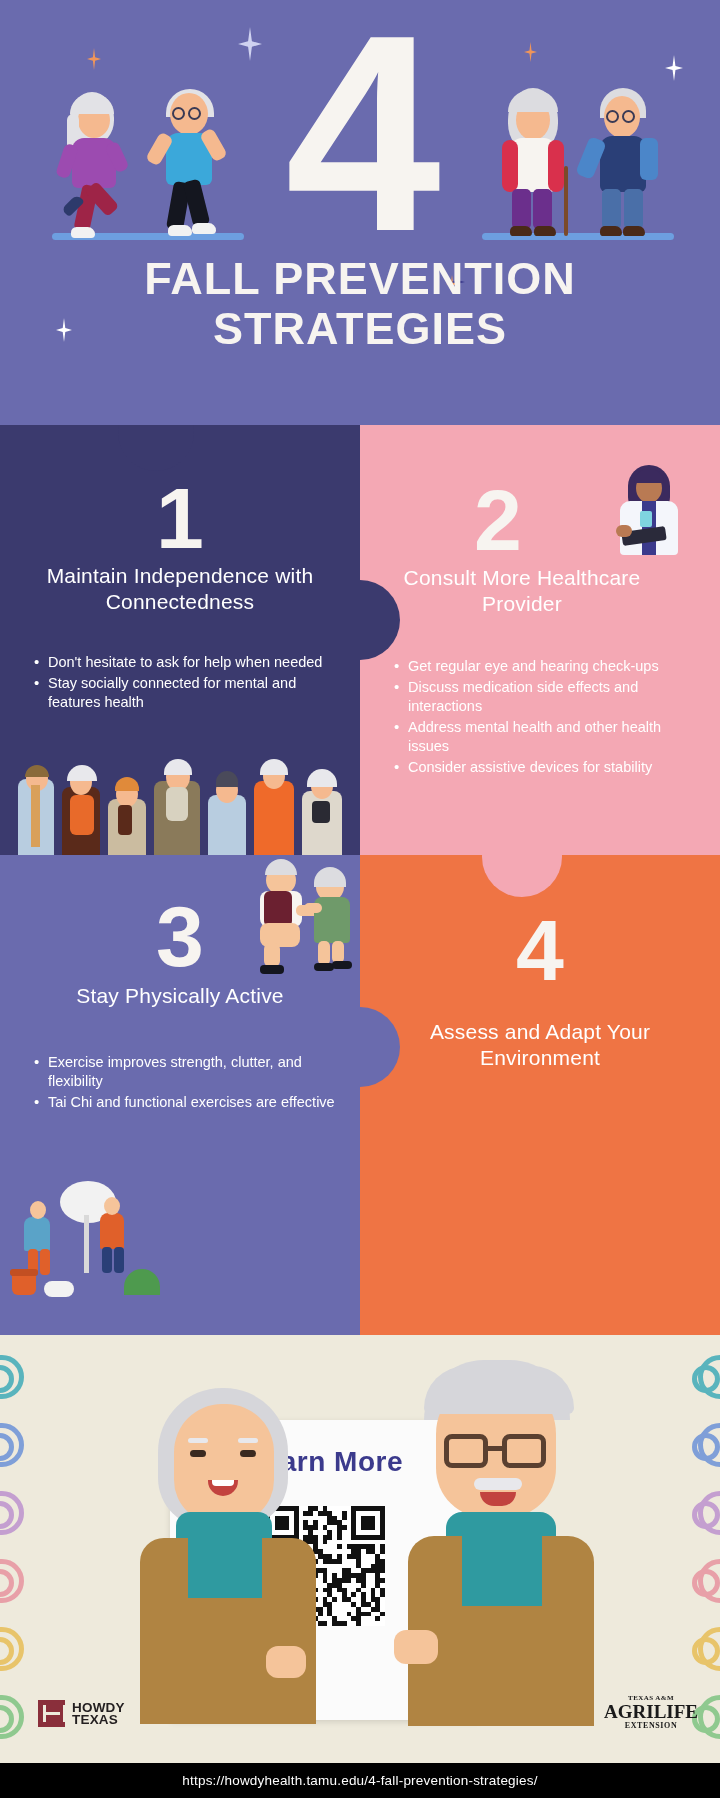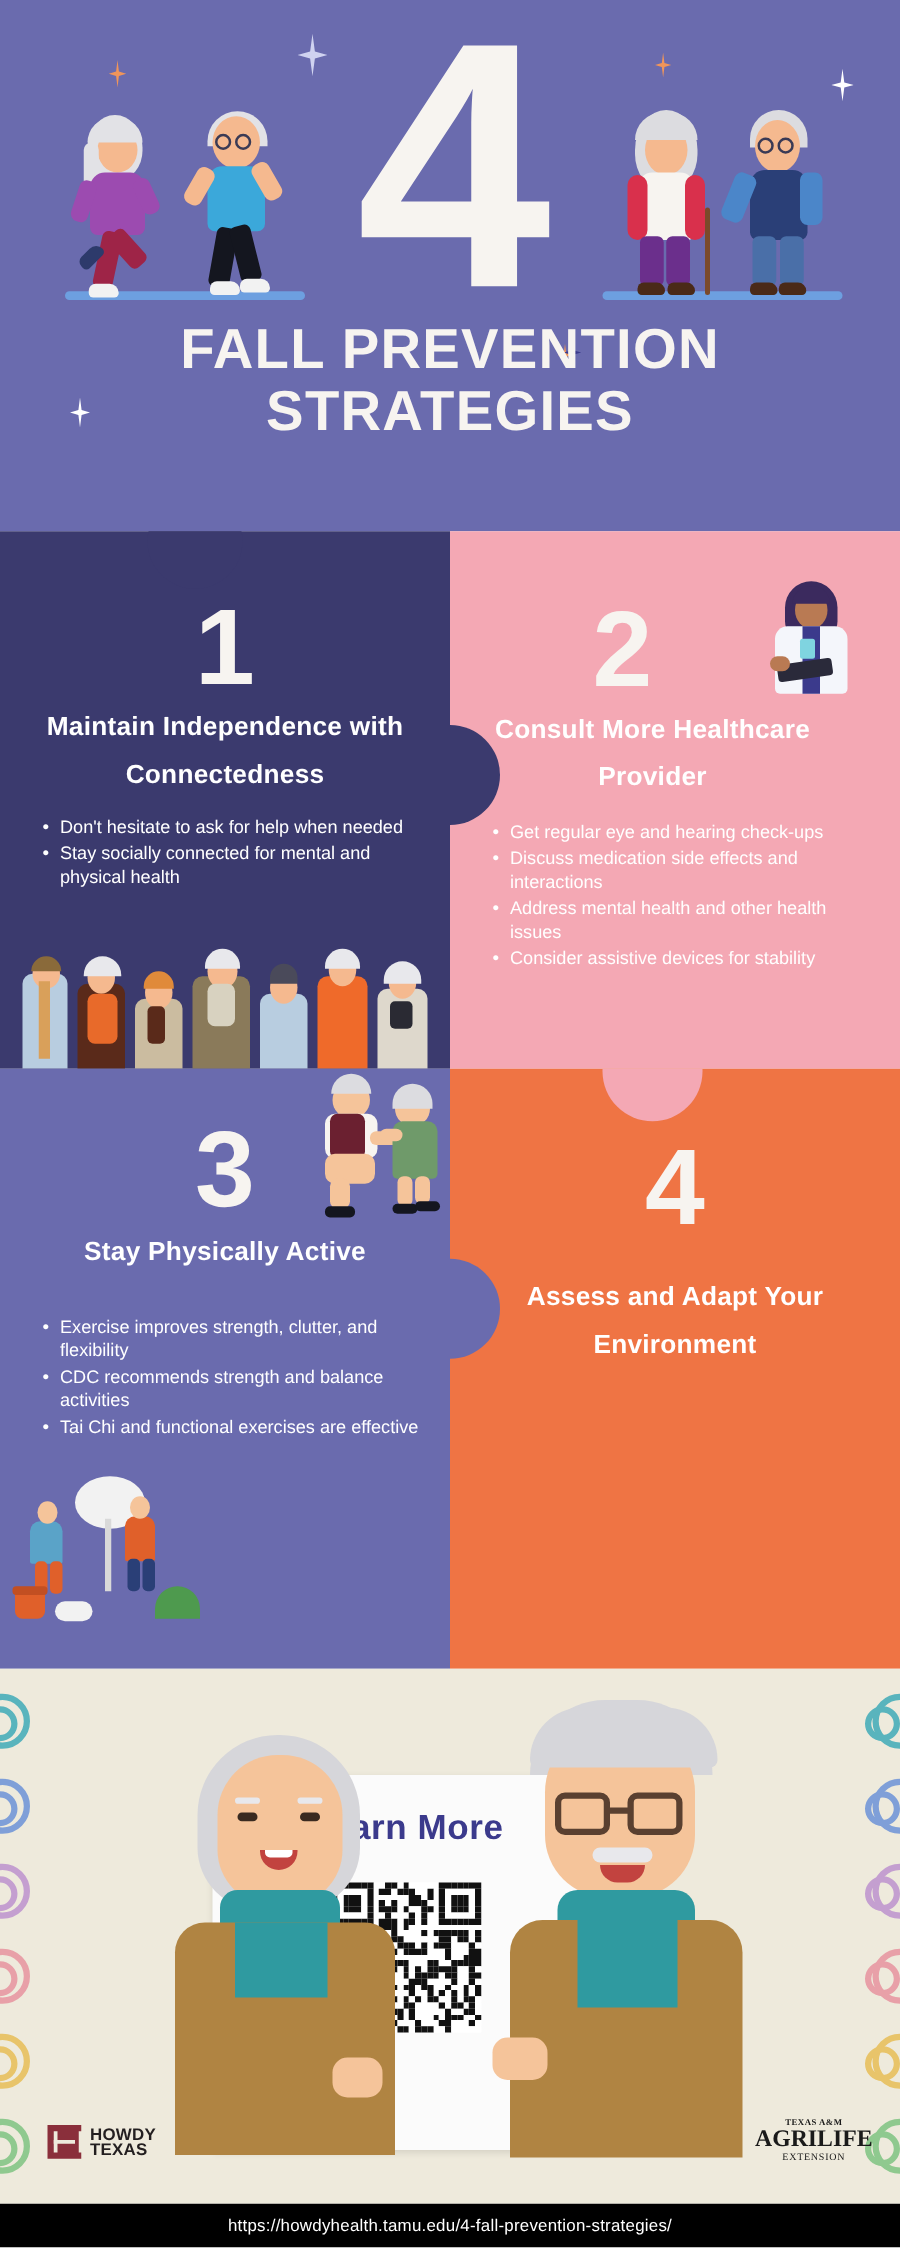--- a/index.html
+++ b/index.html
@@ -60,21 +60,21 @@
   
   .knob { position:absolute; border-radius:50%; }
 
   .qnum {
     position:absolute; width:100%; text-align:center;
     font-size:86px; font-weight:900; line-height:86px; color:#f7f4f0;
     font-family:"Liberation Sans", sans-serif;
   }
   .qtitle {
     position:absolute; width:100%; text-align:center; color:#ffffff;
-    font-size:21px; line-height:38px; font-weight:700; padding:0 22px;
+    font-size:21px; line-height:26px; font-weight:400; padding:0 22px;
     letter-spacing:0.2px;
   }
   .qlist { position:absolute; padding:0 24px 0 34px; }
   .qlist li {
     color:#ffffff; font-size:14.5px; line-height:19px;
     margin-bottom:2px; list-style:none; position:relative; padding-left:14px;
   }
   .qlist li::before {
     content:"•"; position:absolute; left:0; top:-1px; font-size:15px;
   }
@@ -112,21 +112,21 @@
   }
   .howdy-mark::after {
     content:""; position:absolute; left:5px; top:12px; width:17px; height:3px; background:#eeeadc;
   }
   .howdy-text { line-height:12px; }
   .howdy-text span { display:block; font-size:13.5px; font-weight:900; color:#231f20; letter-spacing:0.2px; }
 
   .logo-agrilife { position:absolute; right:22px; top:1694px; text-align:center; color:#1a1a1a; }
   .agri-top { font-size:7px; font-weight:700; letter-spacing:0.4px; font-family:"Liberation Serif", serif; }
   .agri-main { font-size:19px; font-weight:700; font-family:"Liberation Serif", serif; line-height:19px; }
-  .agri-sub { font-size:8px; font-weight:400; letter-spacing:0.6px; font-family:"Liberation Serif", serif; }
+  .agri-sub { font-size:8px; font-weight:700; letter-spacing:0.6px; font-family:"Liberation Serif", serif; }
 
   .urlbar {
     position:absolute; left:0; top:1763px; width:720px; height:35px;
     background:#000000; color:#ffffff; font-size:13.5px;
     display:flex; align-items:center; justify-content:center; letter-spacing:0.2px;
   }
 
   
   .mini { position:absolute; }
 </style>
@@ -225,21 +225,21 @@
       <span class="l2">STRATEGIES</span>
     </div>
   </div>
 
   <div class="quad q1">
     <div class="knob" style="left:118px;top:-30px;width:76px;height:76px;background:#3b3a6e;"></div>
     <div class="qnum" style="top:50px;">1</div>
     <div class="qtitle" style="top:138px;">Maintain Independence with Connectedness</div>
     <ul class="qlist" style="top:228px;left:0;width:360px;">
       <li>Don't hesitate to ask for help when needed</li>
-      <li>Stay socially connected for mental and physical health</li>
+      <li>Stay socially connected for mental and features health</li>
     </ul>
 
     <div class="mini" style="left:14px;top:340px;width:336px;height:90px;">
       <div style="position:absolute;left:4px;top:14px;width:36px;height:76px;background:#b8cde0;border-radius:8px 8px 0 0;"></div>
       <div style="position:absolute;left:12px;top:2px;width:22px;height:24px;background:#f5b98f;border-radius:50%;"></div>
       <div style="position:absolute;left:11px;top:0px;width:24px;height:12px;background:#8a6a3a;border-radius:12px 12px 0 0;"></div>
       <div style="position:absolute;left:17px;top:20px;width:9px;height:62px;background:#d9a05a;"></div>
 
       <div style="position:absolute;left:48px;top:22px;width:38px;height:68px;background:#5a2a1a;border-radius:8px 8px 0 0;"></div>
       <div style="position:absolute;left:56px;top:4px;width:22px;height:26px;background:#f5b98f;border-radius:50%;"></div>
@@ -310,21 +310,20 @@
       <div style="position:absolute;left:62px;top:40px;width:36px;height:46px;background:#6f9a6a;border-radius:8px 8px 4px 4px;"></div>
       <div style="position:absolute;left:52px;top:46px;width:18px;height:10px;background:#f5c49a;border-radius:5px;"></div>
       <div style="position:absolute;left:66px;top:84px;width:12px;height:24px;background:#f5c49a;border-radius:5px;"></div>
       <div style="position:absolute;left:80px;top:84px;width:12px;height:22px;background:#f5c49a;border-radius:5px;"></div>
       <div style="position:absolute;left:62px;top:106px;width:20px;height:8px;background:#14161f;border-radius:4px;"></div>
       <div style="position:absolute;left:80px;top:104px;width:20px;height:8px;background:#14161f;border-radius:4px;"></div>
     </div>
     <div class="qtitle" style="top:128px;">Stay Physically Active</div>
     <ul class="qlist" style="top:198px;left:0;width:360px;">
       <li>Exercise improves strength, clutter, and flexibility</li>
-      <li>CDC recommends strength and balance activities</li>
       <li>Tai Chi and functional exercises are effective</li>
     </ul>
     <div class="mini" style="left:4px;top:322px;width:160px;height:150px;">
       <div style="position:absolute;left:56px;top:4px;width:56px;height:42px;background:#f2f2f2;border-radius:50%;"></div>
       <div style="position:absolute;left:80px;top:38px;width:5px;height:58px;background:#d9d9d9;"></div>
       <div style="position:absolute;left:20px;top:40px;width:26px;height:34px;background:#5aa3c8;border-radius:8px 8px 2px 2px;"></div>
       <div style="position:absolute;left:26px;top:24px;width:16px;height:18px;background:#f5c49a;border-radius:50%;"></div>
       <div style="position:absolute;left:24px;top:72px;width:10px;height:26px;background:#e0602a;border-radius:4px;"></div>
       <div style="position:absolute;left:36px;top:72px;width:10px;height:26px;background:#e0602a;border-radius:4px;"></div>
       <div style="position:absolute;left:96px;top:36px;width:24px;height:36px;background:#e0602a;border-radius:8px 8px 2px 2px;"></div>

